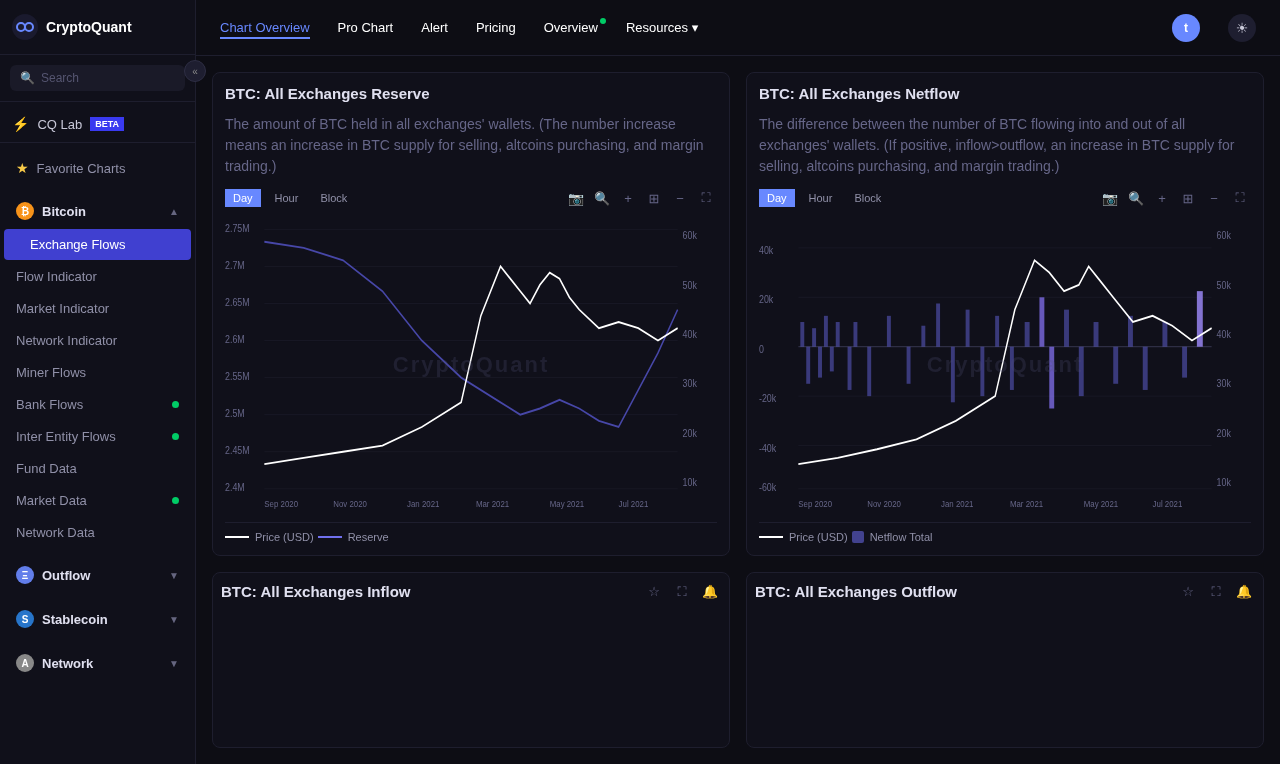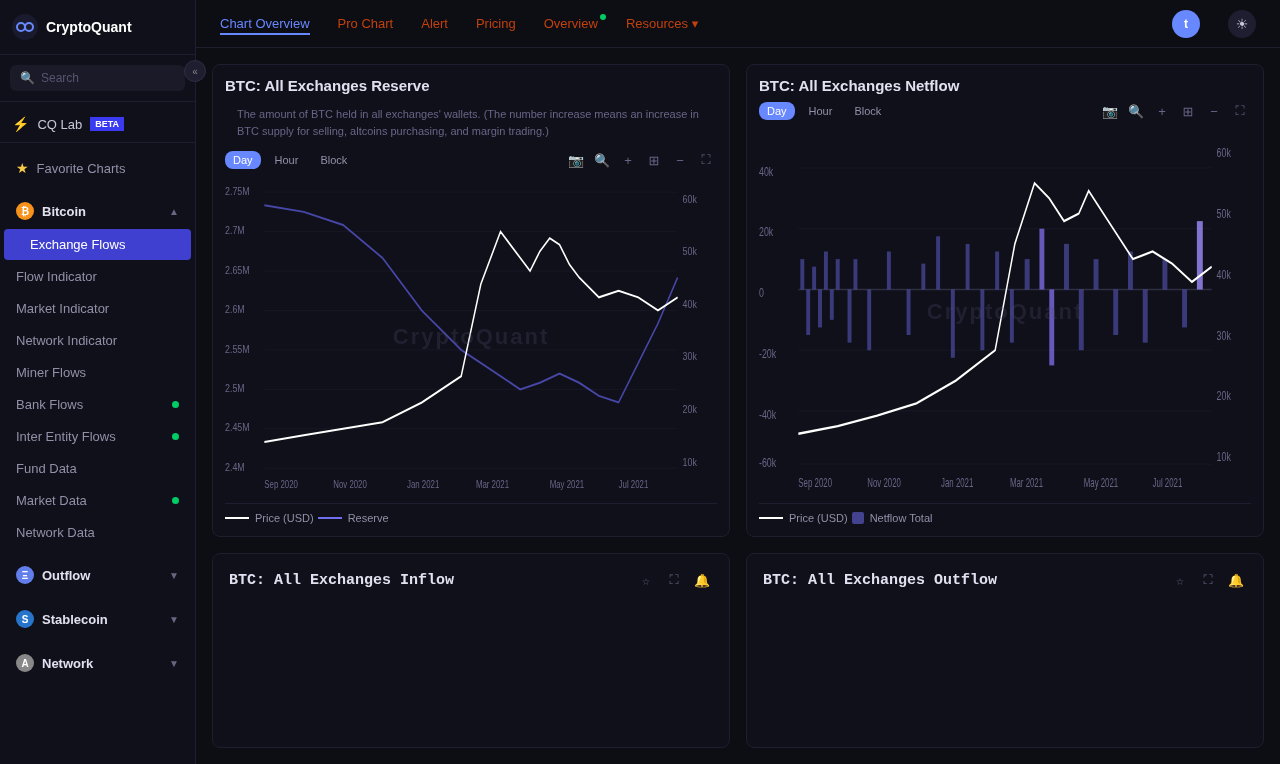--- a/index.html
+++ b/index.html
@@ -144,28 +144,28 @@
       display: flex;
       flex-direction: column;
       overflow: hidden;
     }
 
     
     .top-nav {
       display: flex;
       align-items: center;
       padding: 0 24px;
-      height: 48px;
+      height: 56px;
       background: #0d0d14;
       border-bottom: 1px solid #1e1e2e;
       gap: 28px;
     }
     .nav-item {
       font-size: 13px;
-      color: #c2410c;
+      color: #ffffff;
       cursor: pointer;
       padding: 4px 0;
       white-space: nowrap;
     }
     .nav-item.active {
       color: #6888ff;
       border-bottom: 2px solid #6888ff;
       padding-bottom: 2px;
     }
     .nav-item.has-dot {
@@ -232,35 +232,35 @@
       align-items: flex-start;
       justify-content: space-between;
       margin-bottom: 6px;
     }
     .chart-title {
       font-size: 15px;
       font-weight: 600;
       color: #e0e0f0;
     }
     .chart-desc {
-      font-size: 11px;
+      font-size: 14px;
       color: #6666880;
       color: #666688;
-      margin: 6px 12px 10px;
+      margin: 6px 0 10px;
       line-height: 1.5;
     }
     .chart-controls {
       display: flex;
       align-items: center;
       gap: 6px;
       margin-bottom: 8px;
     }
     .time-btn {
       padding: 3px 8px;
-      border-radius: 8px;
+      border-radius: 0;
       font-size: 11px;
       cursor: pointer;
       border: none;
       background: transparent;
       color: #9090a8;
     }
     .time-btn.active {
       background: #6888ff;
       color: #fff;
     }
@@ -327,23 +327,22 @@
       height: 12px;
       background: rgba(100,100,220,0.6);
       border-radius: 2px;
     }
 
     
     .chart-card-bottom {
       background: #10101a;
       border: 1px solid #1e1e2e;
       border-radius: 8px;
-      padding: 16px;
+      padding: 8px;
       min-height: 120px;
-      font-family: Liberation Mono, monospace;
     }
     .bottom-card-header {
       display: flex;
       align-items: center;
       justify-content: space-between;
     }
     .bottom-card-actions {
       display: flex;
       gap: 6px;
     }
@@ -562,20 +561,21 @@
           <div class="legend-line purple"></div>
           <span>Reserve</span>
         </div>
       </div>
     </div>
 
     <div class="chart-card">
       <div class="chart-header">
         <span class="chart-title">BTC: All Exchanges Netflow</span>
       </div>
+      <p class="chart-desc">The difference between the number of BTC flowing into and out of all exchanges' wallets. (If positive, inflow&gt;outflow, an increase in BTC supply for selling, altcoins purchasing, and margin trading.)</p>
       <div class="chart-controls">
         <button class="time-btn active">Day</button>
         <button class="time-btn">Hour</button>
         <button class="time-btn">Block</button>
         <span style="flex:1"></span>
         <div class="chart-actions">
           <div class="chart-action-btn">📷</div>
           <div class="chart-action-btn">🔍</div>
           <div class="chart-action-btn">+</div>
           <div class="chart-action-btn">⊞</div>

